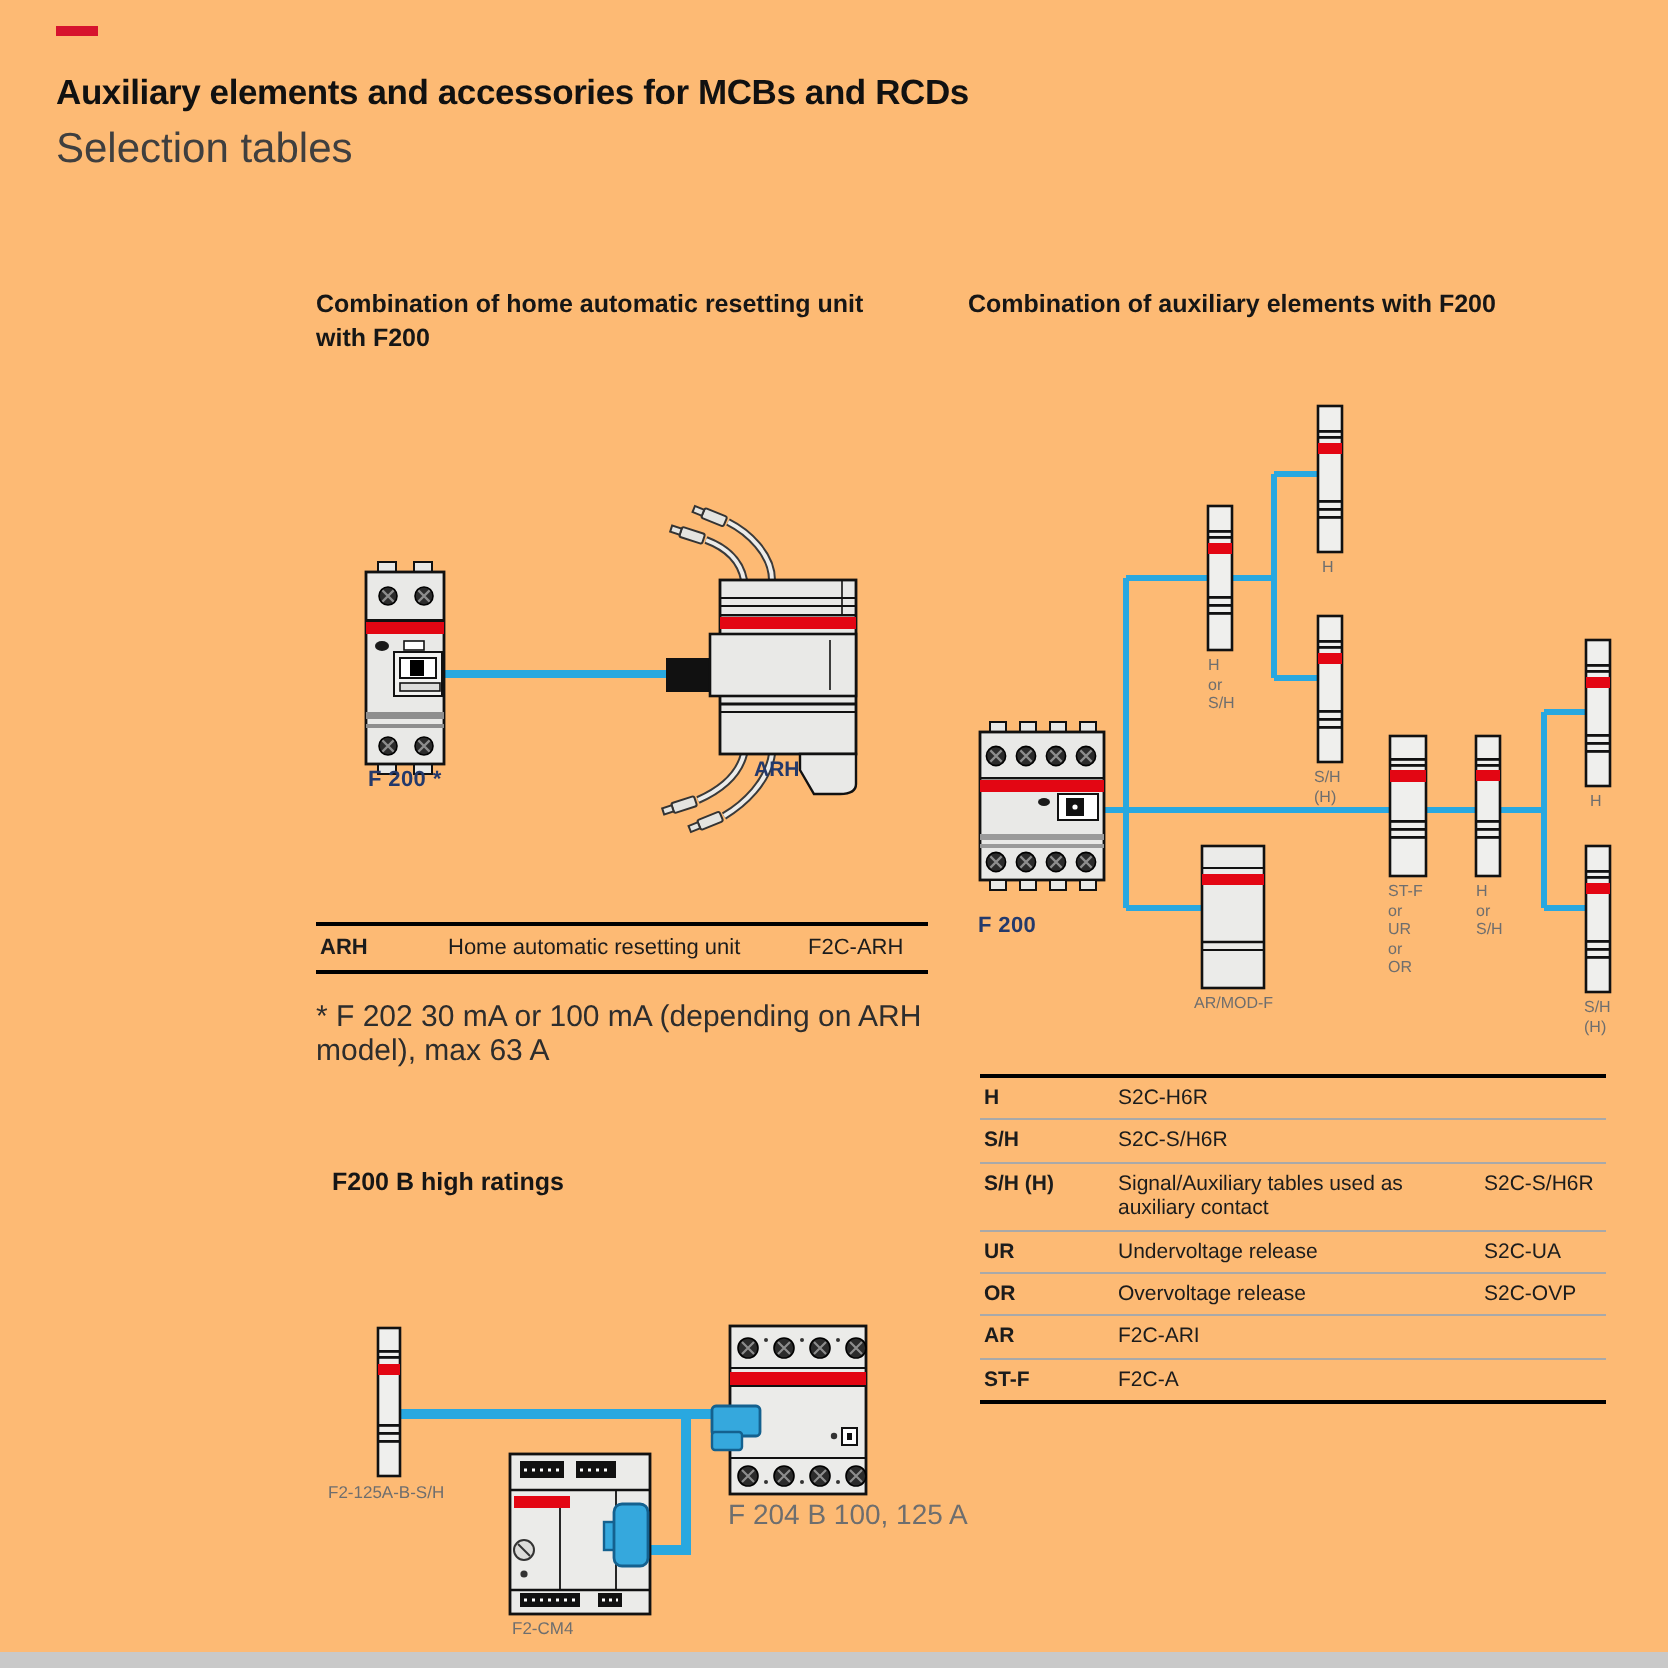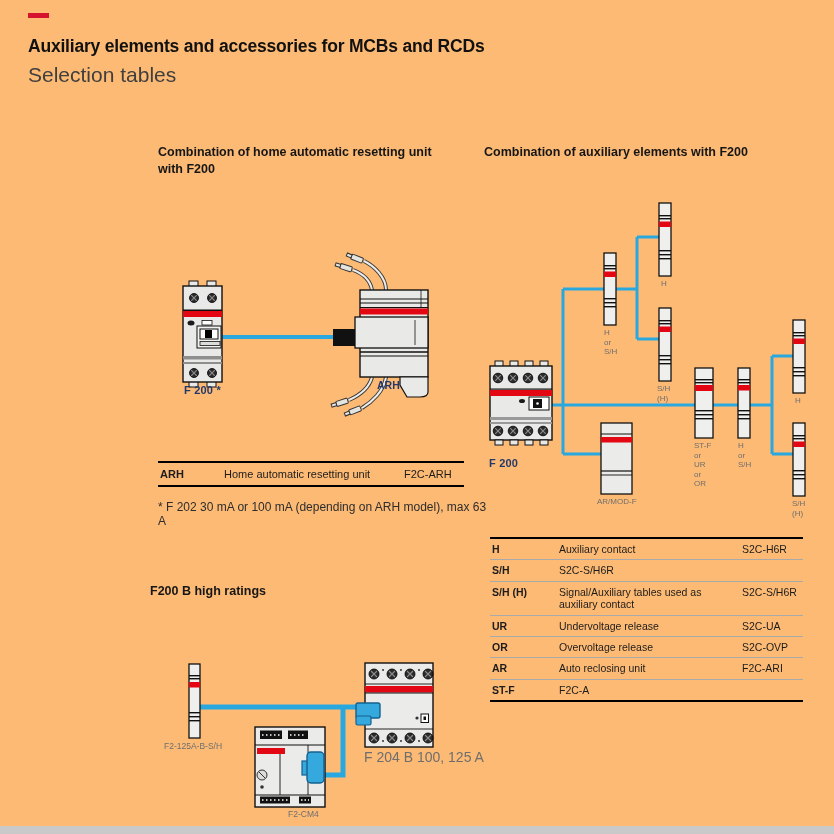--- a/index.html
+++ b/index.html
@@ -14,21 +14,21 @@
   .dlab-navy{font-size:11px;font-weight:bold;color:#24396b;letter-spacing:0.2px;}
   .arhlab{font-size:10.5px;font-weight:bold;color:#24396b;}
   .ftable{border-top:2.5px solid #000;border-bottom:2.5px solid #000;}
   .trow{display:grid;align-items:start;}
   .trowL{grid-template-columns:64px 180px 1fr;}
   .trowR{grid-template-columns:67px 183px 1fr;}
   .trow + .trow{border-top:1px solid #a9a9a9;}
   .tcell{font-size:10.5px;padding:4px 0 4px 2px;line-height:1.18;color:#1c1c1c;}
   .tcode{font-weight:bold;}
   .ltable .tcell{font-size:11px;padding:4.5px 0 4.5px 2px;}
-  .foot{font-size:12px;color:#2d2d2d;}
+  .foot{font-size:15px;color:#2d2d2d;}
   .botbar{left:0;top:826px;width:834px;height:8px;background:#c9c9c9;}
   svg{display:block;}
 </style>
 </head>
 <body>
 
 <div id="page">
 
   <div class="abs dash"></div>
   <div class="abs title">Auxiliary elements and accessories for MCBs and RCDs</div>
@@ -119,21 +119,21 @@
 
   <div class="abs ftable ltable" style="left:158px;top:461px;width:306px;">
     <div class="trow trowL">
       <span class="tcell tcode">ARH</span>
       <span class="tcell">Home automatic resetting unit</span>
       <span class="tcell">F2C-ARH</span>
     </div>
   </div>
   <div class="abs foot" style="left:158px;top:500px;width:330px;">* F 202 30 mA or 100 mA (depending on ARH model), max 63 A</div>
 
-  <div class="abs colhead" style="left:150px;top:583px;">F200 B high ratings</div>
+  <div class="abs colhead" style="left:166px;top:583px;">F200 B high ratings</div>
 
   <svg class="abs" style="left:150px;top:655px;" width="320" height="170" viewBox="0 0 320 170">
     <defs>
       <g id="scrB">
           <circle r="5" fill="#2b2b2b" stroke="#000" stroke-width="0.8"></circle>
           <path d="M-3,-3 L3,3 M-3,3 L3,-3" stroke="#8d8d8d" stroke-width="1.1"></path>
         </g>
     </defs>
 
     <g>
@@ -193,21 +193,21 @@
         <use href="#scrB" x="260" y="83"></use>
         <use href="#scrB" x="278" y="83"></use>
       <circle cx="233" cy="86" r="1" fill="#333"></circle>
         <circle cx="251" cy="86" r="1" fill="#333"></circle>
         <circle cx="269" cy="86" r="1" fill="#333"></circle>
       <rect x="206" y="48" width="24" height="15" rx="2" fill="#35a8dd" stroke="#14618f" stroke-width="1.4"></rect>
       <rect x="206" y="61" width="15" height="9" rx="1.5" fill="#35a8dd" stroke="#14618f" stroke-width="1.2"></rect>
     </g>
   </svg>
   <span class="abs dlab" style="left:164px;top:741px;font-size:8.5px;">F2-125A-B-S/H</span>
-  <span class="abs dlab" style="left:256px;top:809px;font-size:8.5px;margin-left:32px;">F2-CM4</span>
+  <span class="abs dlab" style="left:256px;top:809px;font-size:8.5px;">F2-CM4</span>
   <span class="abs dlab" style="left:364px;top:749px;font-size:14px;">F 204 B 100, 125 A</span>
 
   <svg class="abs" style="left:485px;top:195px;" width="330" height="330" viewBox="0 0 330 330">
     <defs>
       <g id="scrC">
           <circle r="4.8" fill="#2b2b2b" stroke="#000" stroke-width="0.8"></circle>
           <path d="M-2.8,-2.8 L2.8,2.8 M-2.8,2.8 L2.8,-2.8" stroke="#8d8d8d" stroke-width="1.1"></path>
         </g>
     </defs>
 
@@ -341,21 +341,20 @@
   <span class="abs dlab" style="left:738px;top:441px;">H
 or
 S/H</span>
   <span class="abs dlab" style="left:795px;top:396px;">H</span>
   <span class="abs dlab" style="left:792px;top:499px;">S/H
 (H)</span>
 
   <div class="abs ftable" style="left:490px;top:537px;width:313px;">
     <div class="trow trowR">
       <span class="tcell tcode">H</span>
-      <span class="tcell">Auxiliary contact</span>
       <span class="tcell">S2C-H6R</span>
     </div>
     <div class="trow trowR">
       <span class="tcell tcode">S/H</span>
       <span class="tcell">S2C-S/H6R</span>
     </div>
     <div class="trow trowR">
       <span class="tcell tcode">S/H (H)</span>
       <span class="tcell">Signal/Auxiliary tables used as auxiliary contact</span>
       <span class="tcell">S2C-S/H6R</span>
@@ -365,21 +364,20 @@
       <span class="tcell">Undervoltage release</span>
       <span class="tcell">S2C-UA</span>
     </div>
     <div class="trow trowR">
       <span class="tcell tcode">OR</span>
       <span class="tcell">Overvoltage release</span>
       <span class="tcell">S2C-OVP</span>
     </div>
     <div class="trow trowR">
       <span class="tcell tcode">AR</span>
-      <span class="tcell">Auto reclosing unit</span>
       <span class="tcell">F2C-ARI</span>
     </div>
     <div class="trow trowR">
       <span class="tcell tcode">ST-F</span>
       <span class="tcell">F2C-A</span>
     </div>
   </div>
 
   <div class="abs botbar"></div>
 </div>

